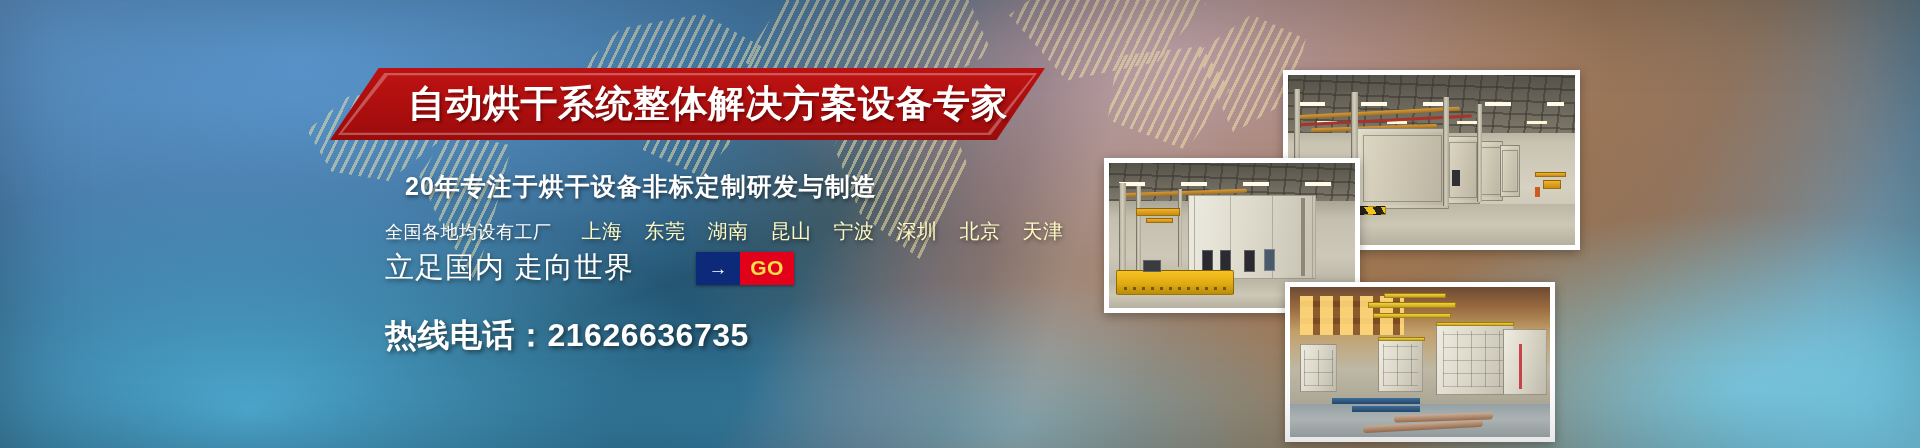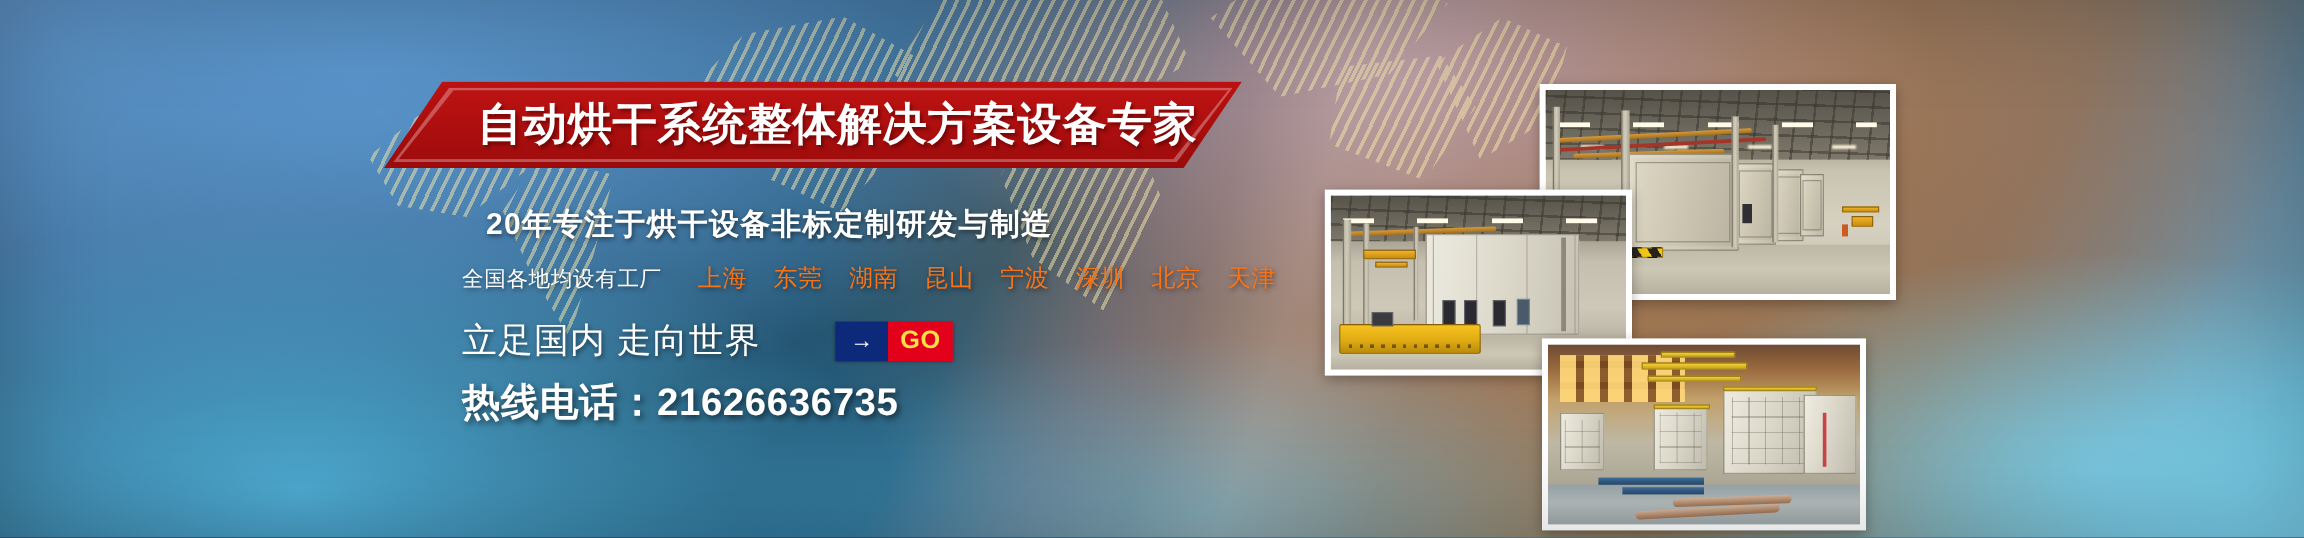--- a/index.html
+++ b/index.html
@@ -69,21 +69,21 @@
     position:absolute;
     background-image:repeating-linear-gradient(118deg,
         rgba(242,228,170,.95) 0px, rgba(242,228,170,.95) 3px,
         rgba(242,228,170,0) 3px, rgba(242,228,170,0) 9px);
     background-size:auto;
   }
 
   
   .headline-wrap{
     position:absolute;
-    left:320px; top:68px;
+    left:330px; top:68px;
     width:715px; height:72px;
   }
   .headline-shape{
     position:absolute; inset:0;
     background:linear-gradient(180deg,#c01212 0%,#ab0d0d 48%,#9b0b0b 100%);
     clip-path:polygon(6.8% 0%, 100% 0%, 93.2% 100%, 0% 100%);
     box-shadow:0 2px 6px rgba(0,0,0,.35);
   }
   .headline-inner-line{
     position:absolute;
@@ -120,24 +120,24 @@
     white-space:nowrap;
   }
   .line3{
     position:absolute; left:385px; top:218px;
     display:flex; align-items:baseline;
     white-space:nowrap;
     text-shadow:1px 2px 4px rgba(0,0,0,.5);
   }
   .line3 .lead{ color:#fff; font-size:18px; letter-spacing:.5px; }
   .line3 .cities{ margin-left:30px; display:flex; gap:22px; }
-  .line3 .cities span{ color:#f97316; font-size:20px; letter-spacing:.5px; }
+  .line3 .cities span{ color:#fef9c3; font-size:20px; letter-spacing:.5px; }
 
   .line4{
-    position:absolute; left:385px; top:264px;
+    position:absolute; left:385px; top:248px;
     display:flex; align-items:center;
     white-space:nowrap;
   }
   .line4 .slogan{
     color:#fff; font-size:29px; letter-spacing:1px;
     text-shadow:1px 2px 4px rgba(0,0,0,.55);
   }
   .go-btn{
     margin-left:62px;
     display:inline-flex; align-items:stretch;

